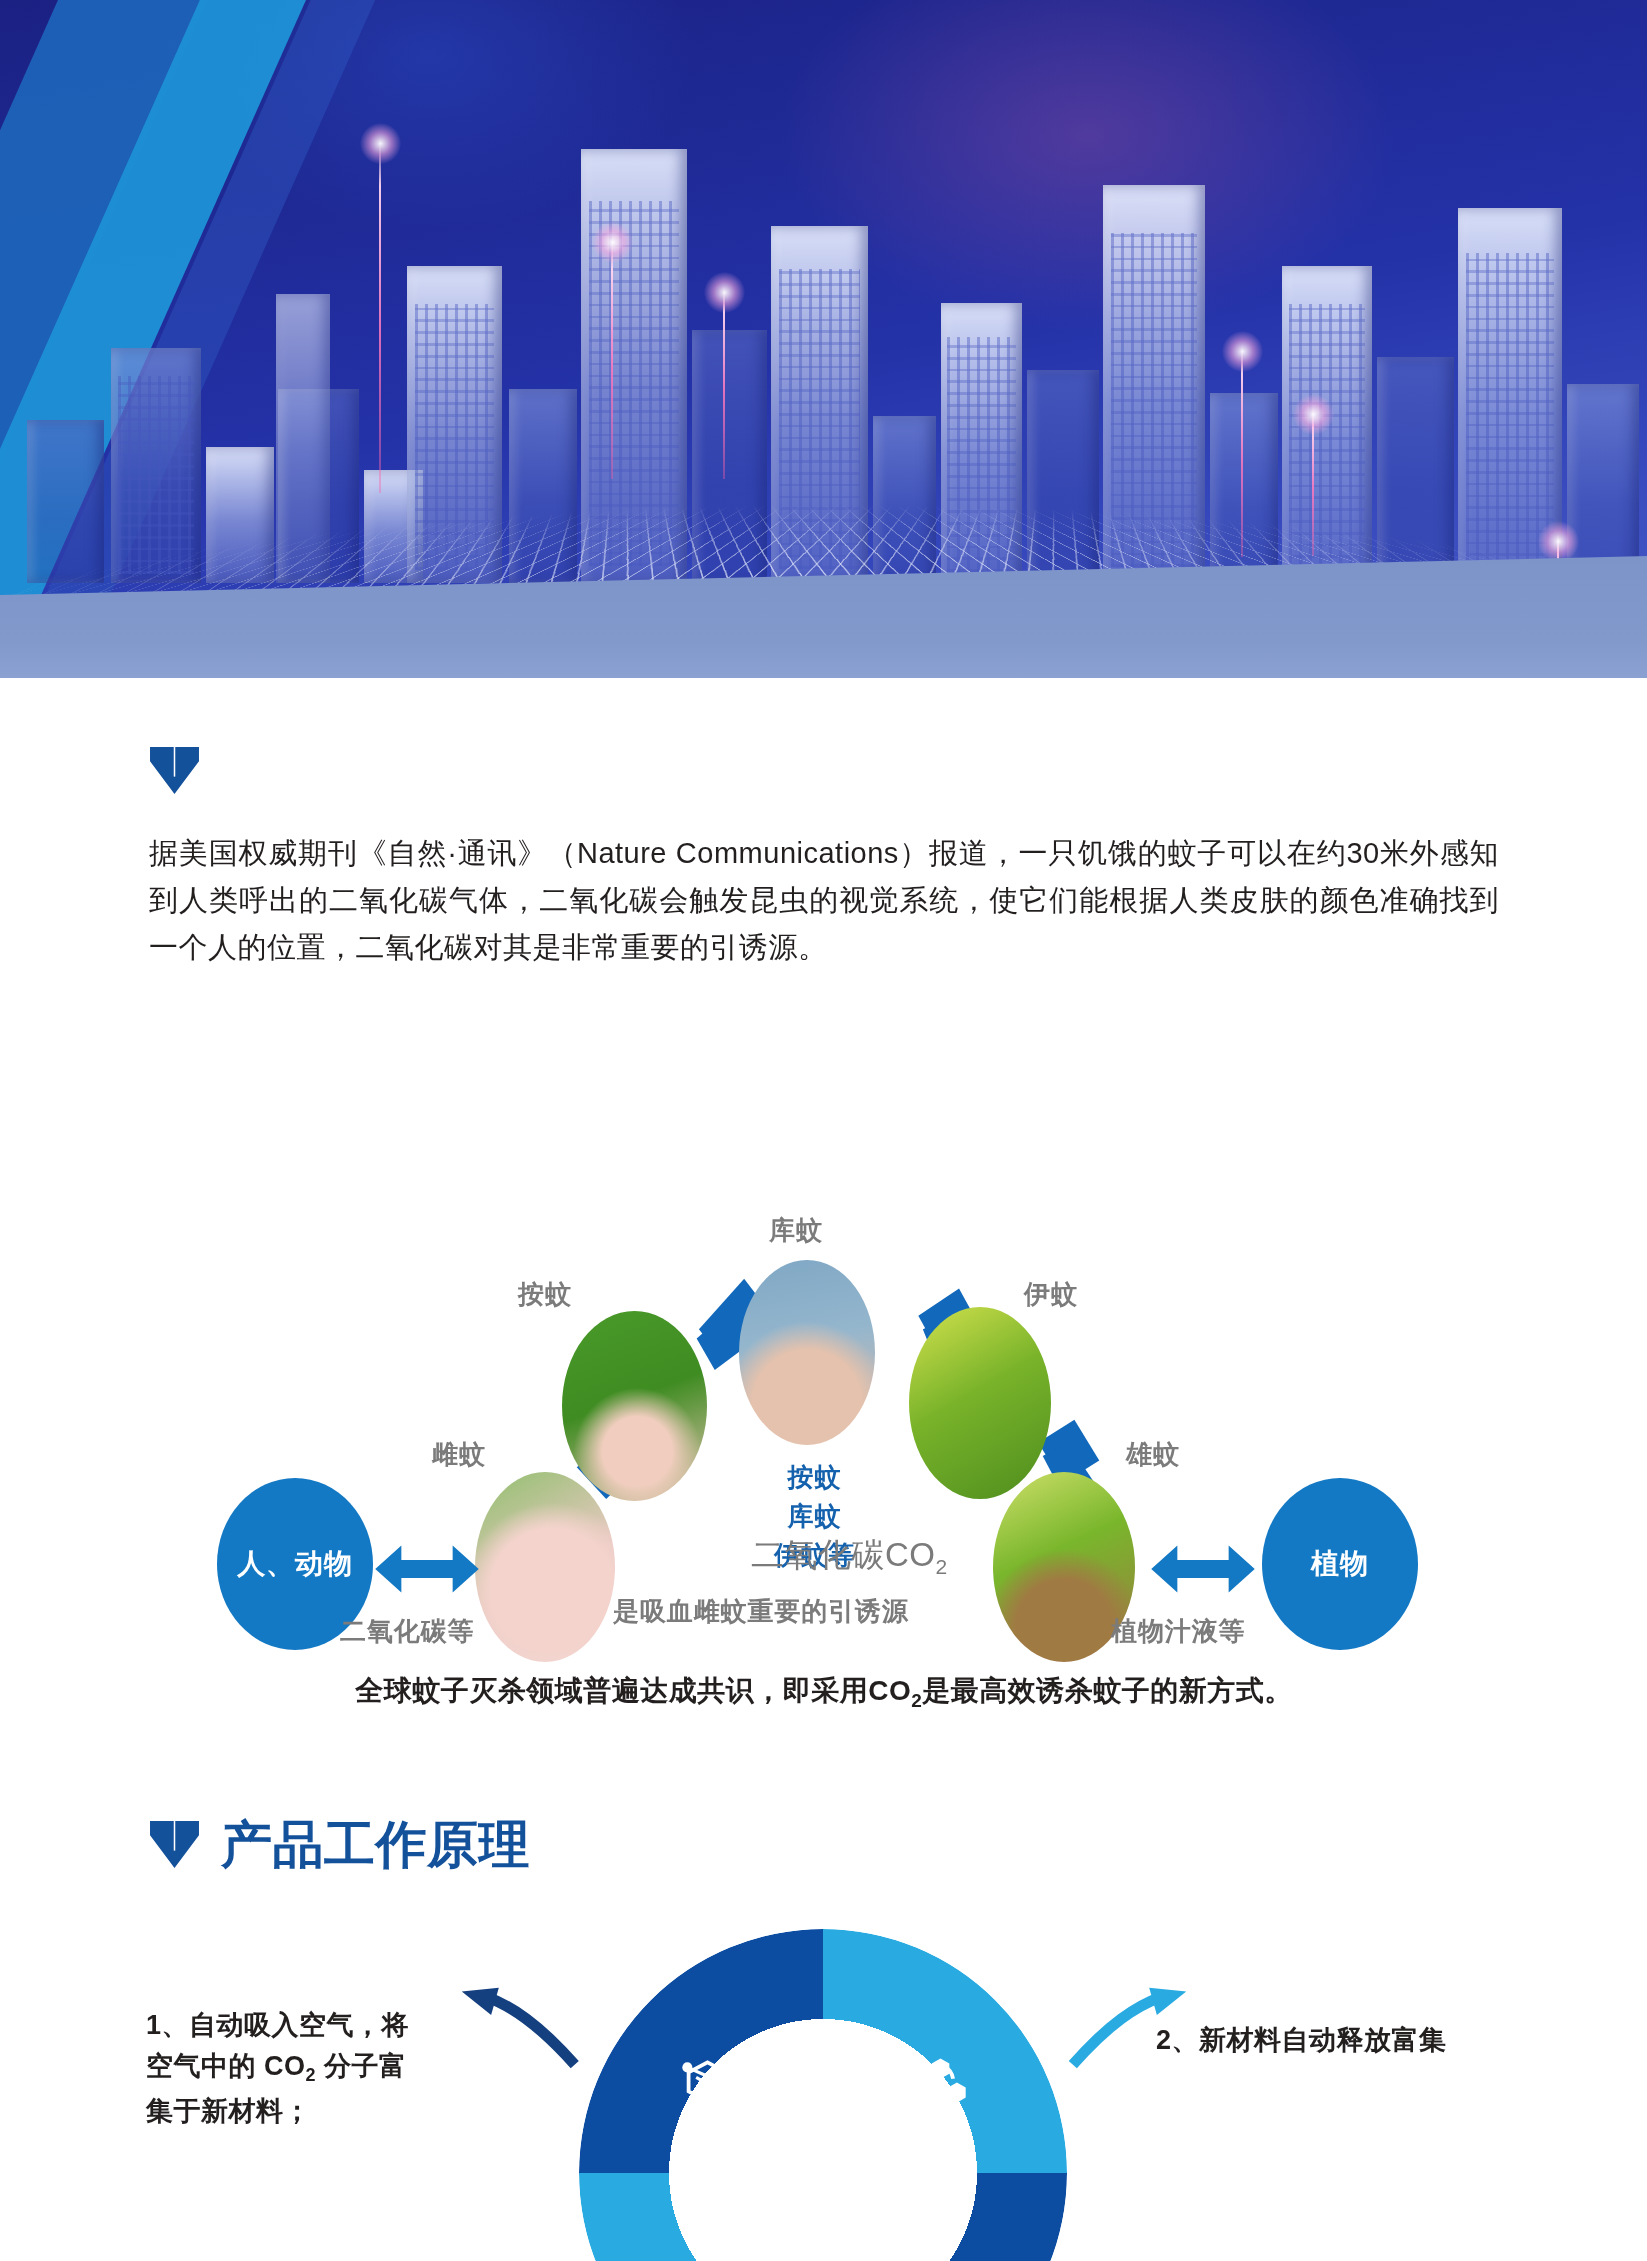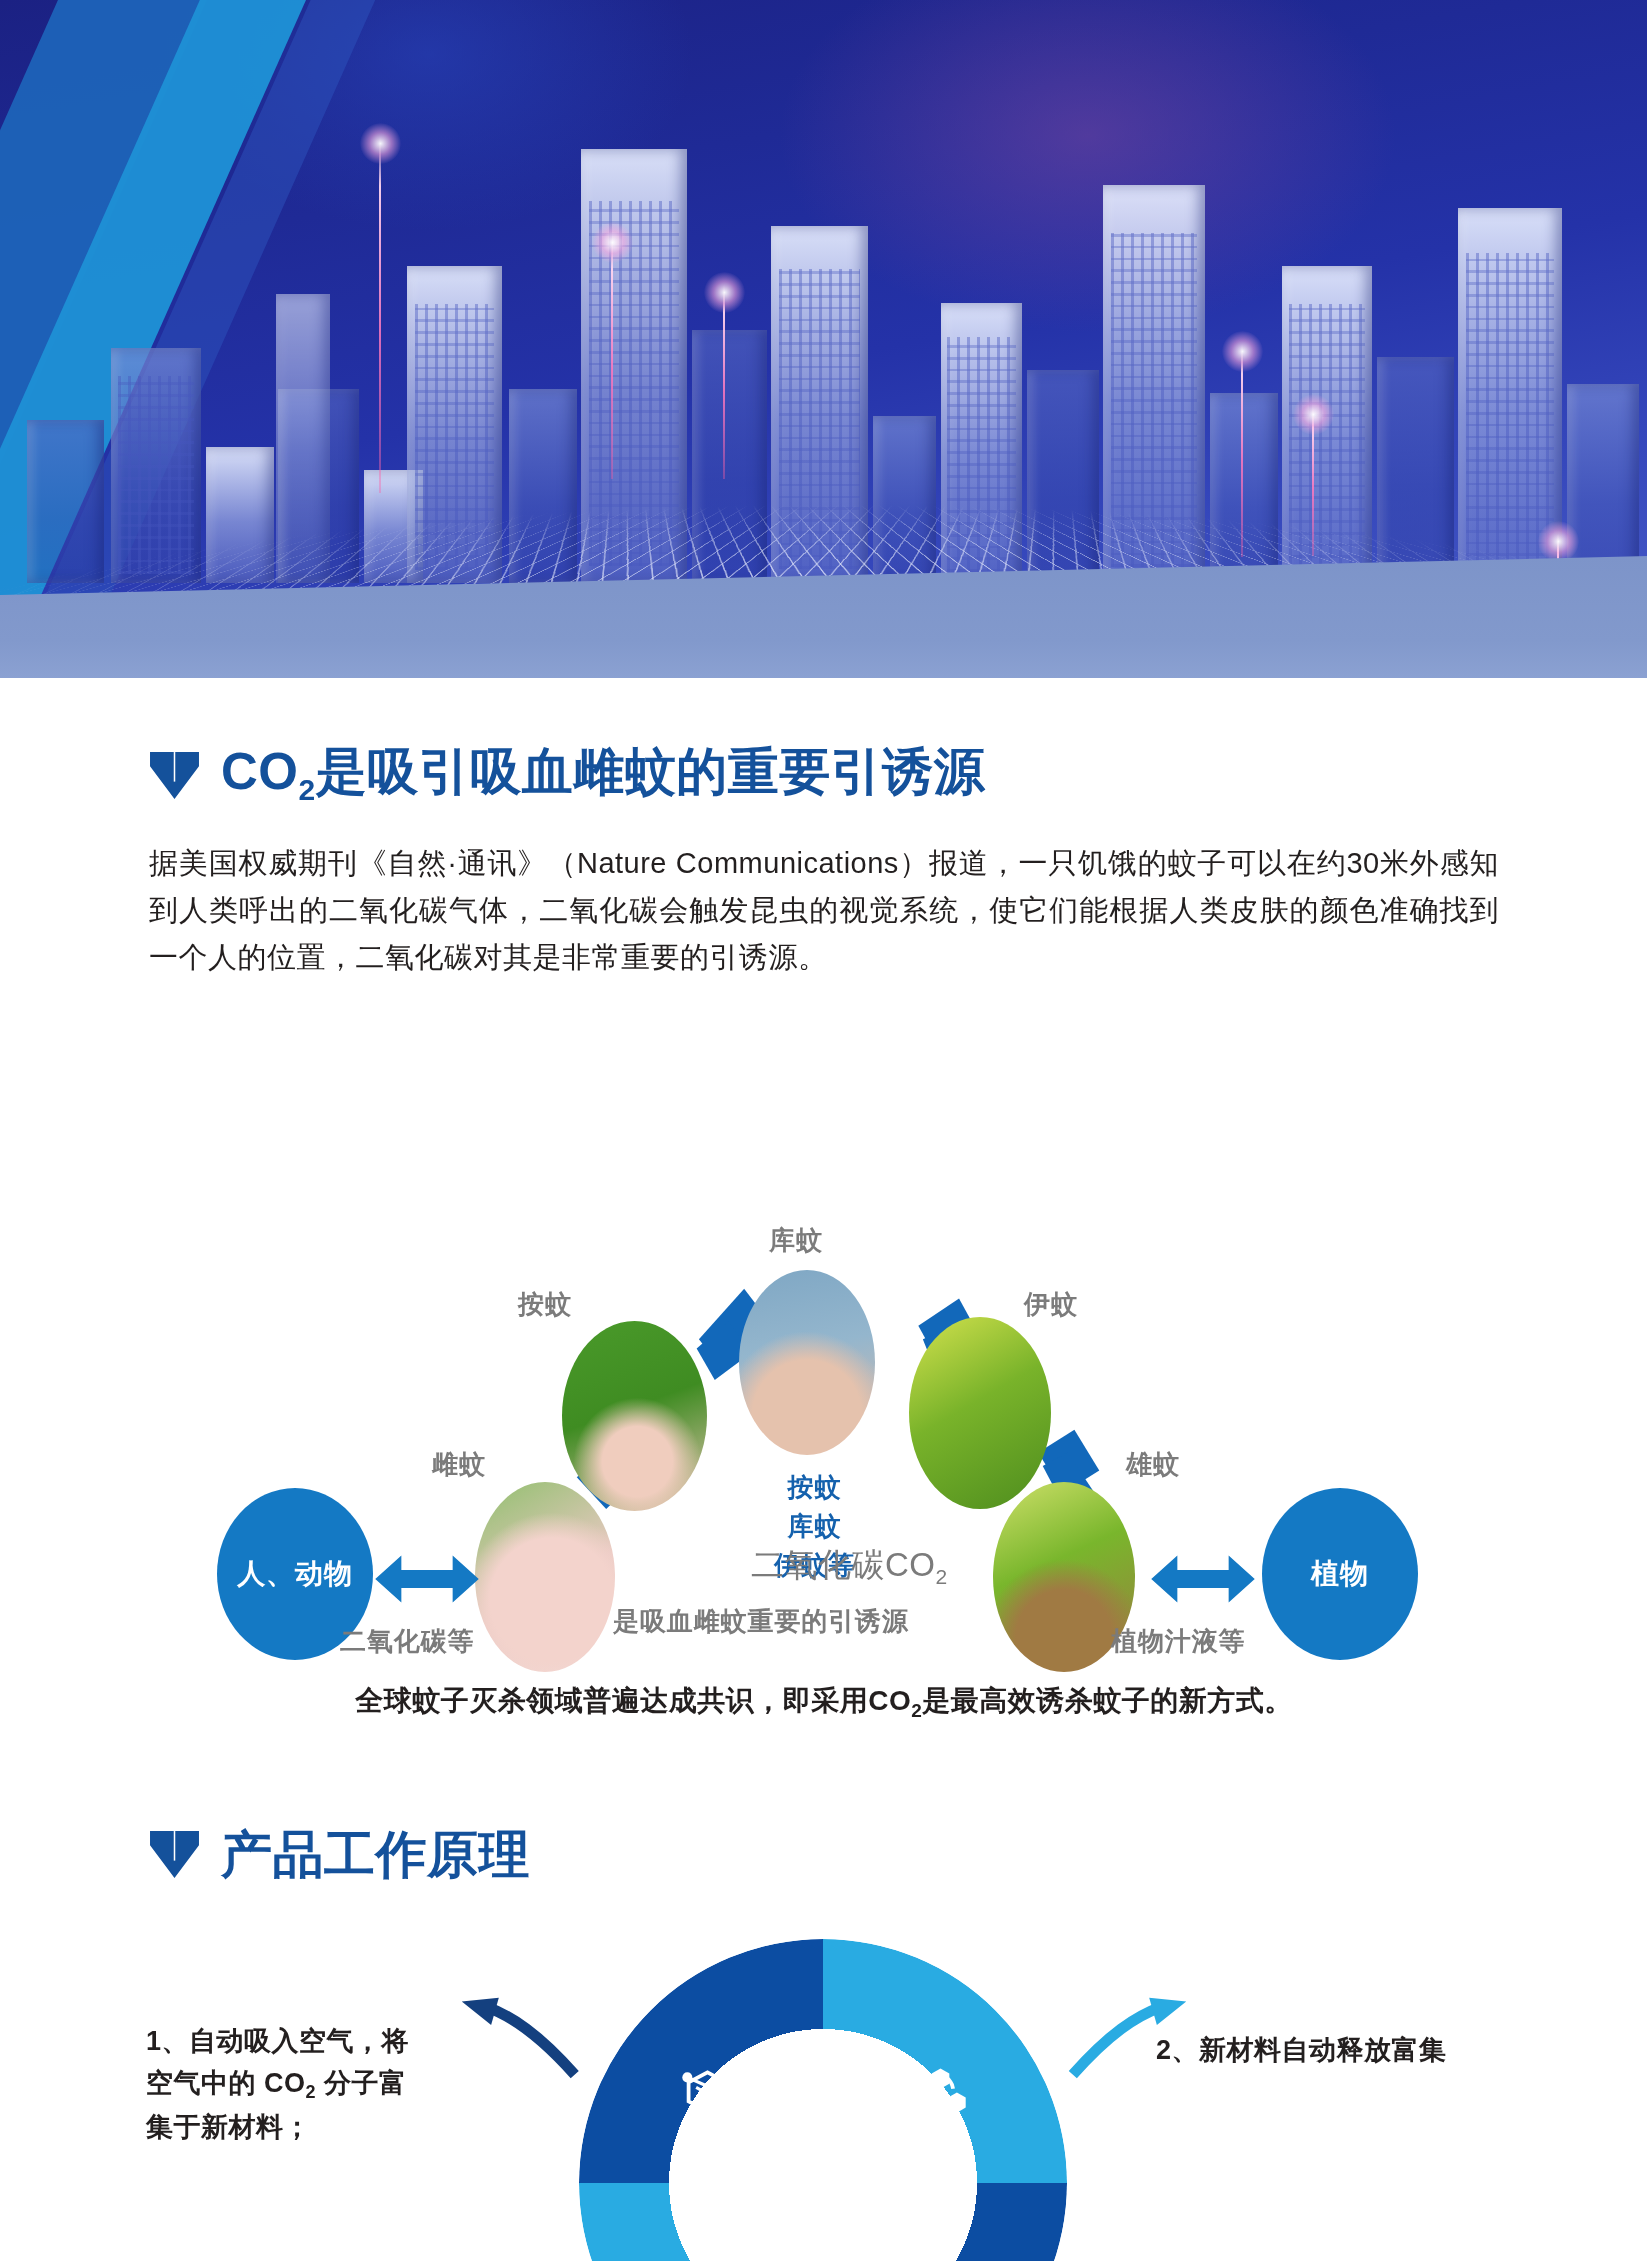--- a/index.html
+++ b/index.html
@@ -234,21 +234,20 @@
   <div class="banner-foot"></div>
 </div>
 
 <div class="page">
 
   <div class="sec-head">
     <svg class="chev" viewBox="0 0 100 96">
       <path d="M2 2 L50 2 L50 46 L50 2 L98 2 L98 30 L50 94 L2 30 Z" fill="#14519b"></path>
       <path d="M50 2 L50 60" stroke="#ffffff" stroke-width="3"></path>
     </svg>
-    <div class="sec-title"><span>CO</span><span class="sub">2</span><span>是吸引吸血雌蚊的重要引诱源</span></div>
   </div>
 
   <p class="para">据美国权威期刊《自然·通讯》（Nature Communications）报道，一只饥饿的蚊子可以在约30米外感知到人类呼出的二氧化碳气体，二氧化碳会触发昆虫的视觉系统，使它们能根据人类皮肤的颜色准确找到一个人的位置，二氧化碳对其是非常重要的引诱源。</p>
 
   <div class="diagram">
 
     <svg style="position:absolute; left:0; top:0; width:1648px; height:534px;" viewBox="0 0 3643 1180" width="1648" height="534">
       <path d="M1545,730 L1645,618 L1700,690 L1600,800 Z" fill="#1268ba"></path>
       <path d="M1540,750 L1610,690 L1660,760 L1580,820 Z" fill="#1268ba"></path>
       <path d="M2030,700 L2120,640 L2175,740 L2085,800 Z" fill="#1268ba"></path>
@@ -338,21 +337,21 @@
       <path d="M2372,340 C2452,250 2512,210 2568,190" stroke="#29abe2" stroke-width="24" fill="none"></path>
       <polygon points="2558,230 2623,178 2541,170" fill="#29abe2"></polygon>
 
       <path d="M1270,826 C1190,916 1130,1000 1075,1058" stroke="#29abe2" stroke-width="24" fill="none"></path>
       <polygon points="1090,1018 1018,1078 1100,1092" fill="#29abe2"></polygon>
 
       <path d="M2372,826 C2452,916 2512,1000 2568,1058" stroke="#14407f" stroke-width="24" fill="none"></path>
       <polygon points="2553,1018 2625,1078 2543,1092" fill="#14407f"></polygon>
     </svg>
 
-    <div class="step" style="left:146px; top:100px; width:317px;">
+    <div class="step" style="left:146px; top:94px; width:317px;">
       <div>1、自动吸入空气，将</div>
       <div><span>空气中的 CO</span><span class="sub">2</span><span> 分子富</span></div>
       <div>集于新材料；</div>
     </div>
 
     <div class="step" style="left:1156px; top:109px; width:362px;">
       <div>2、新材料自动释放富集</div>
     </div>
 
   </div>

